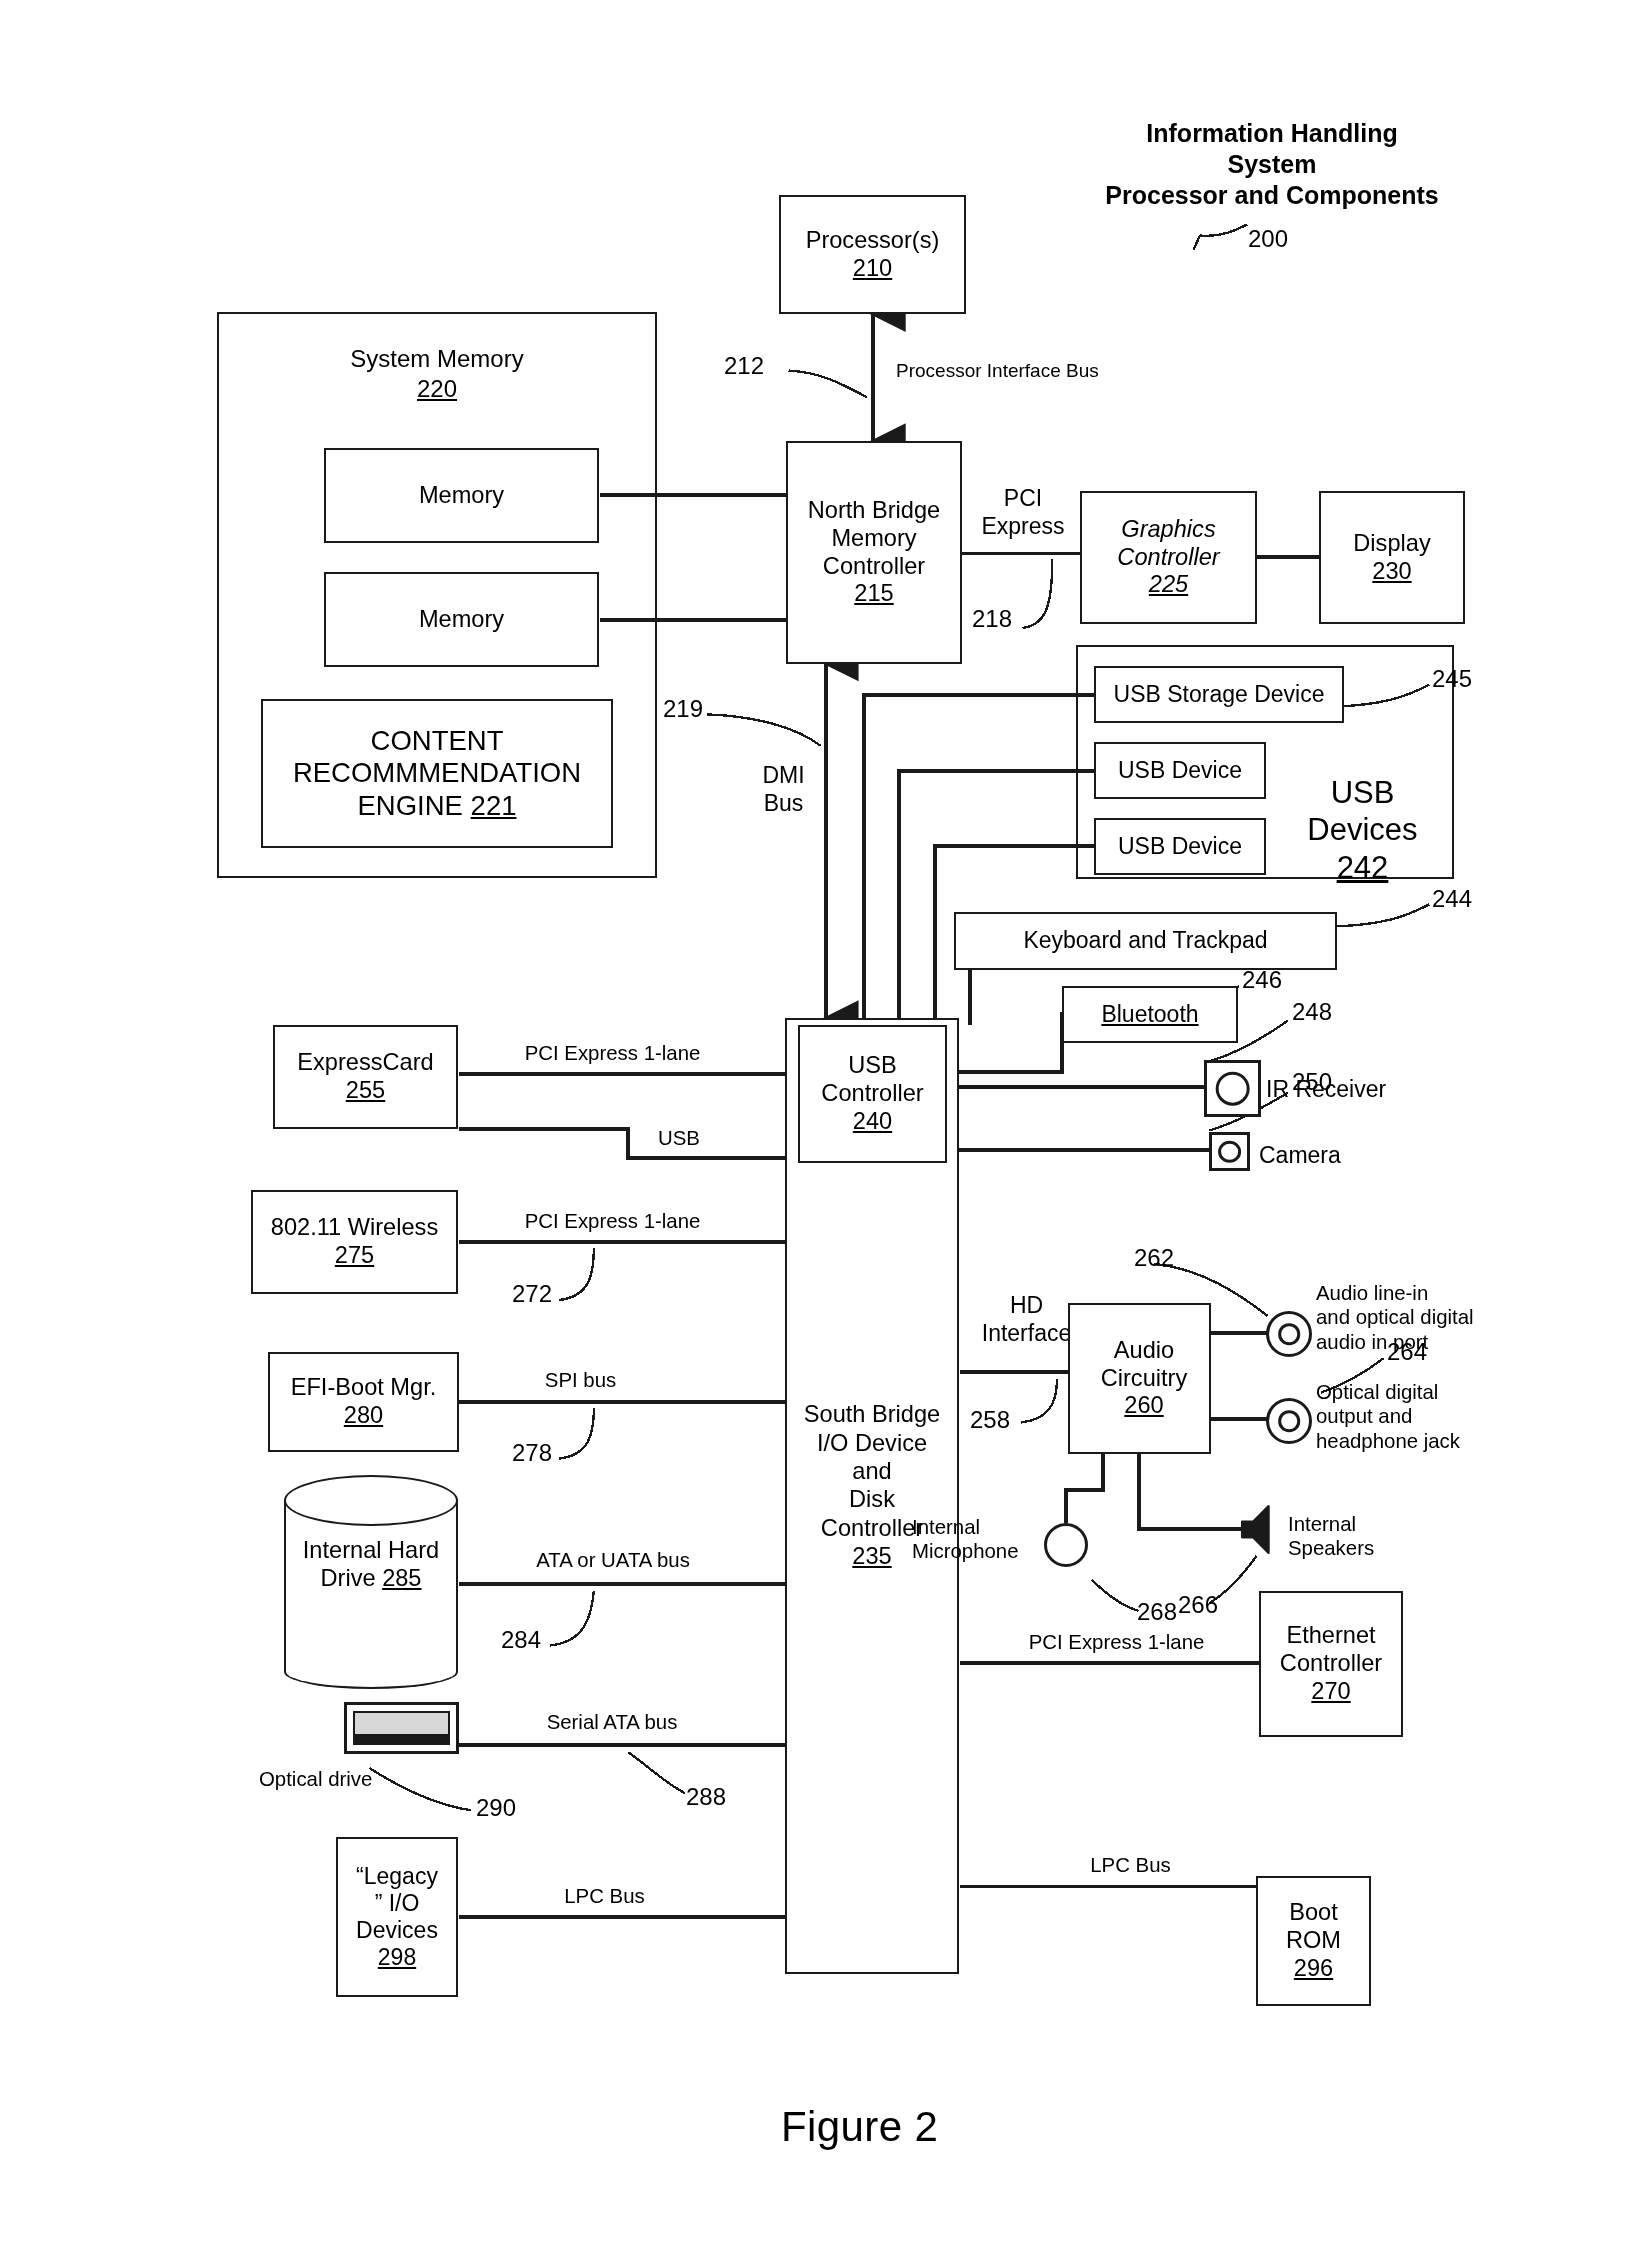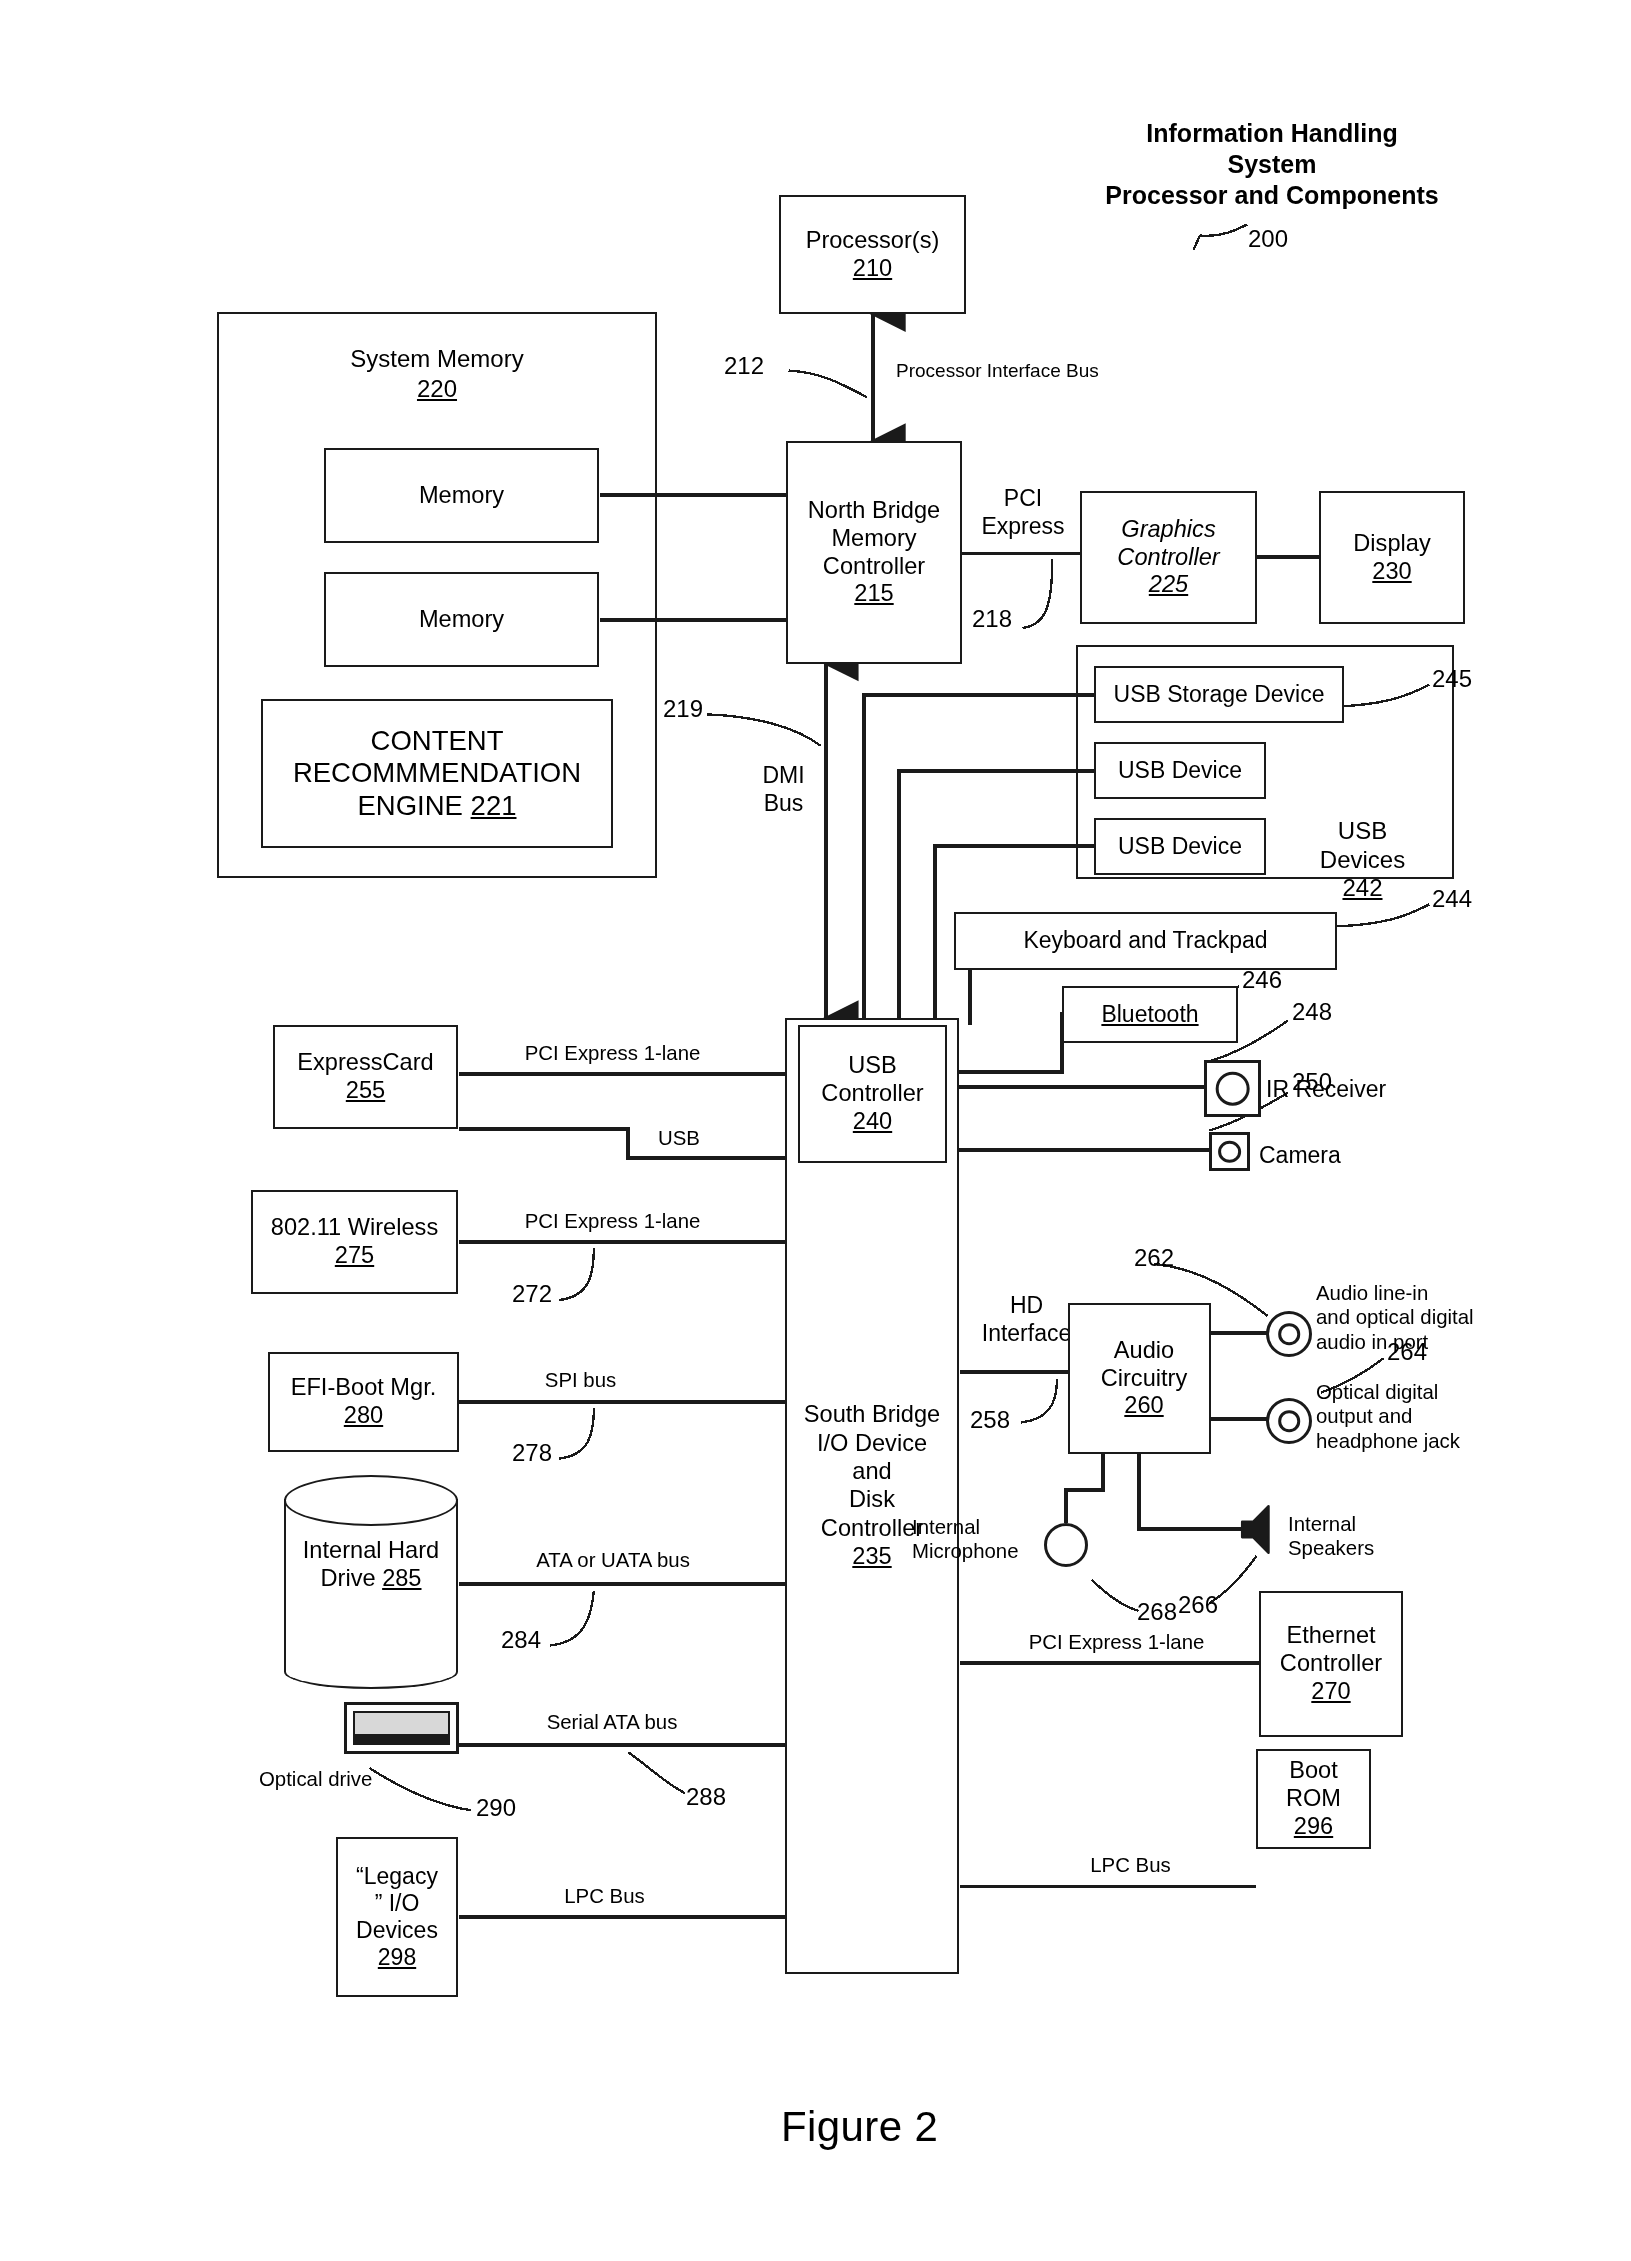--- a/index.html
+++ b/index.html
@@ -350,21 +350,21 @@
   <div class="grp" style="left:1076px; top:645px; width:378px; height:234px;"></div>
   <div class="node" style="left:1094px; top:666px; width:250px; height:57px; font-size:23px;justify-content:center;">
     <span class="ln">USB Storage Device</span>
   </div>
   <div class="node" style="left:1094px; top:742px; width:172px; height:57px; font-size:23px;">
     <span class="ln">USB Device</span>
   </div>
   <div class="node" style="left:1094px; top:818px; width:172px; height:57px; font-size:23px;">
     <span class="ln">USB Device</span>
   </div>
-  <div class="lbl" style="left:1288px; top:788px; width:149px; font-size:24px;">
+  <div class="lbl" style="left:1288px; top:737px; width:149px; font-size:31px;">
     <span class="ln">USB</span>
     <span class="ln">Devices</span>
     <span class="ln u">242</span>
   </div>
   <div class="ref" style="left:1432px; top:666px;">245</div>
 
   <div class="node" style="left:954px; top:912px; width:383px; height:58px; font-size:23px;">
     <span class="ln">Keyboard and Trackpad</span>
   </div>
   <div class="ref" style="left:1432px; top:886px;">244</div>
@@ -492,21 +492,21 @@
   <div class="ref" style="left:1178px; top:1592px;">266</div>
 
   <div class="lbl" style="left:991px; top:1630px; width:251px; font-size:20.4px;">PCI Express 1-lane</div>
   <div class="node" style="left:1259px; top:1591px; width:144px; height:146px;">
     <span class="ln">Ethernet</span>
     <span class="ln">Controller</span>
     <span class="ln u">270</span>
   </div>
 
   <div class="lbl" style="left:1044px; top:1853px; width:173px; font-size:20.4px;">LPC Bus</div>
-  <div class="node" style="left:1256px; top:1749px; width:115px; height:100px;">
+  <div class="node" style="left:1256px; top:1876px; width:115px; height:130px;">
     <span class="ln">Boot</span>
     <span class="ln">ROM</span>
     <span class="ln u">296</span>
   </div>
 
   <div class="figcap" style="left:781px; top:2103px;">Figure 2</div>
 
 </div>
 
 

